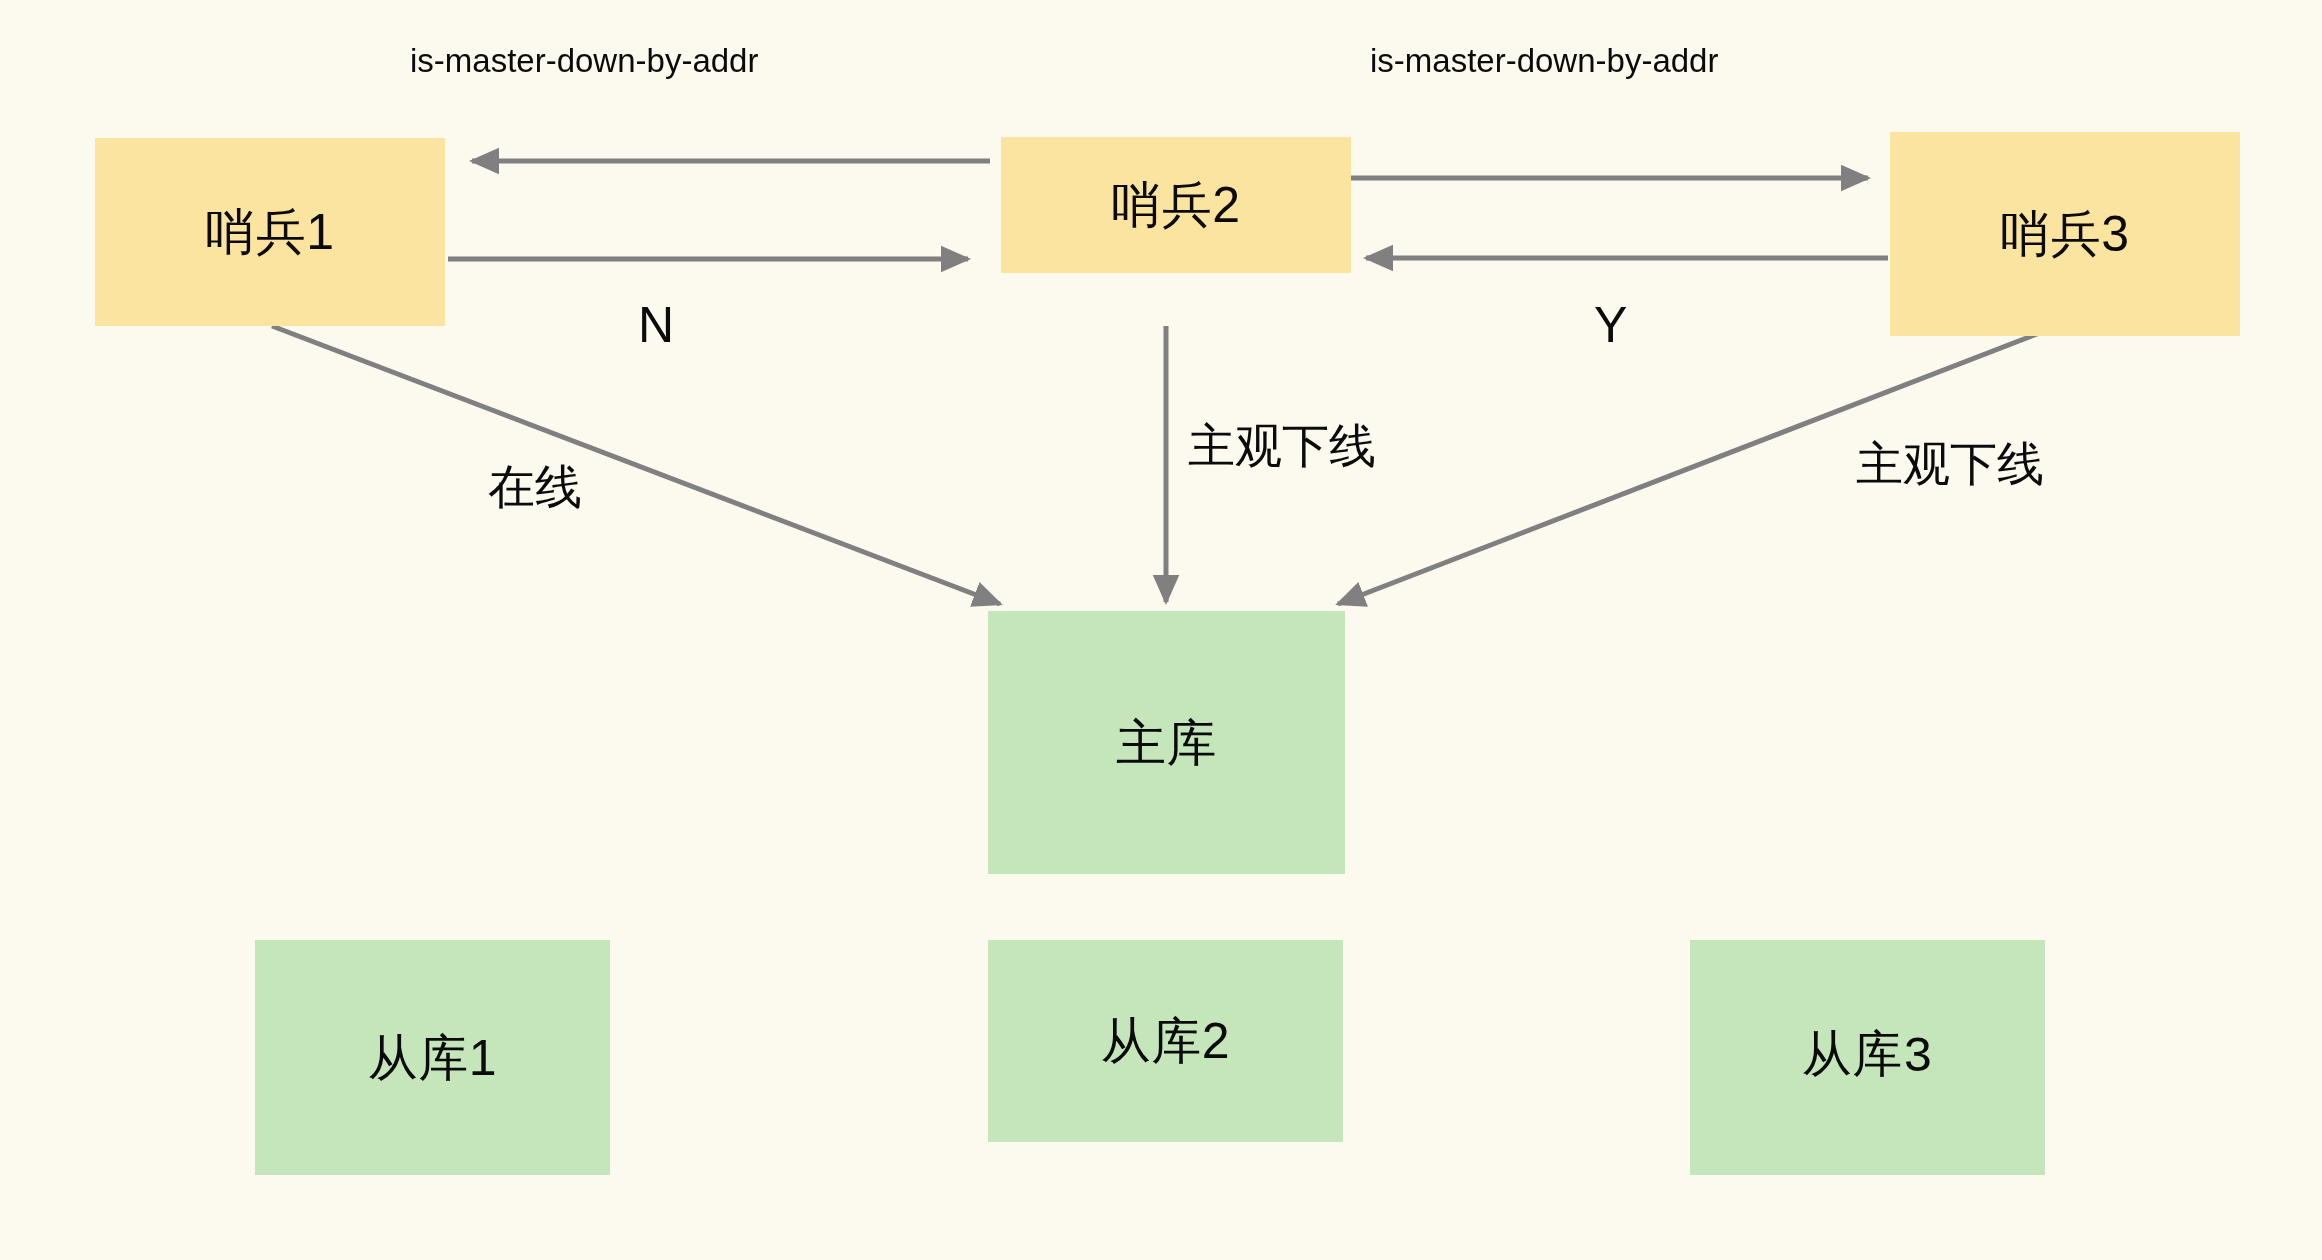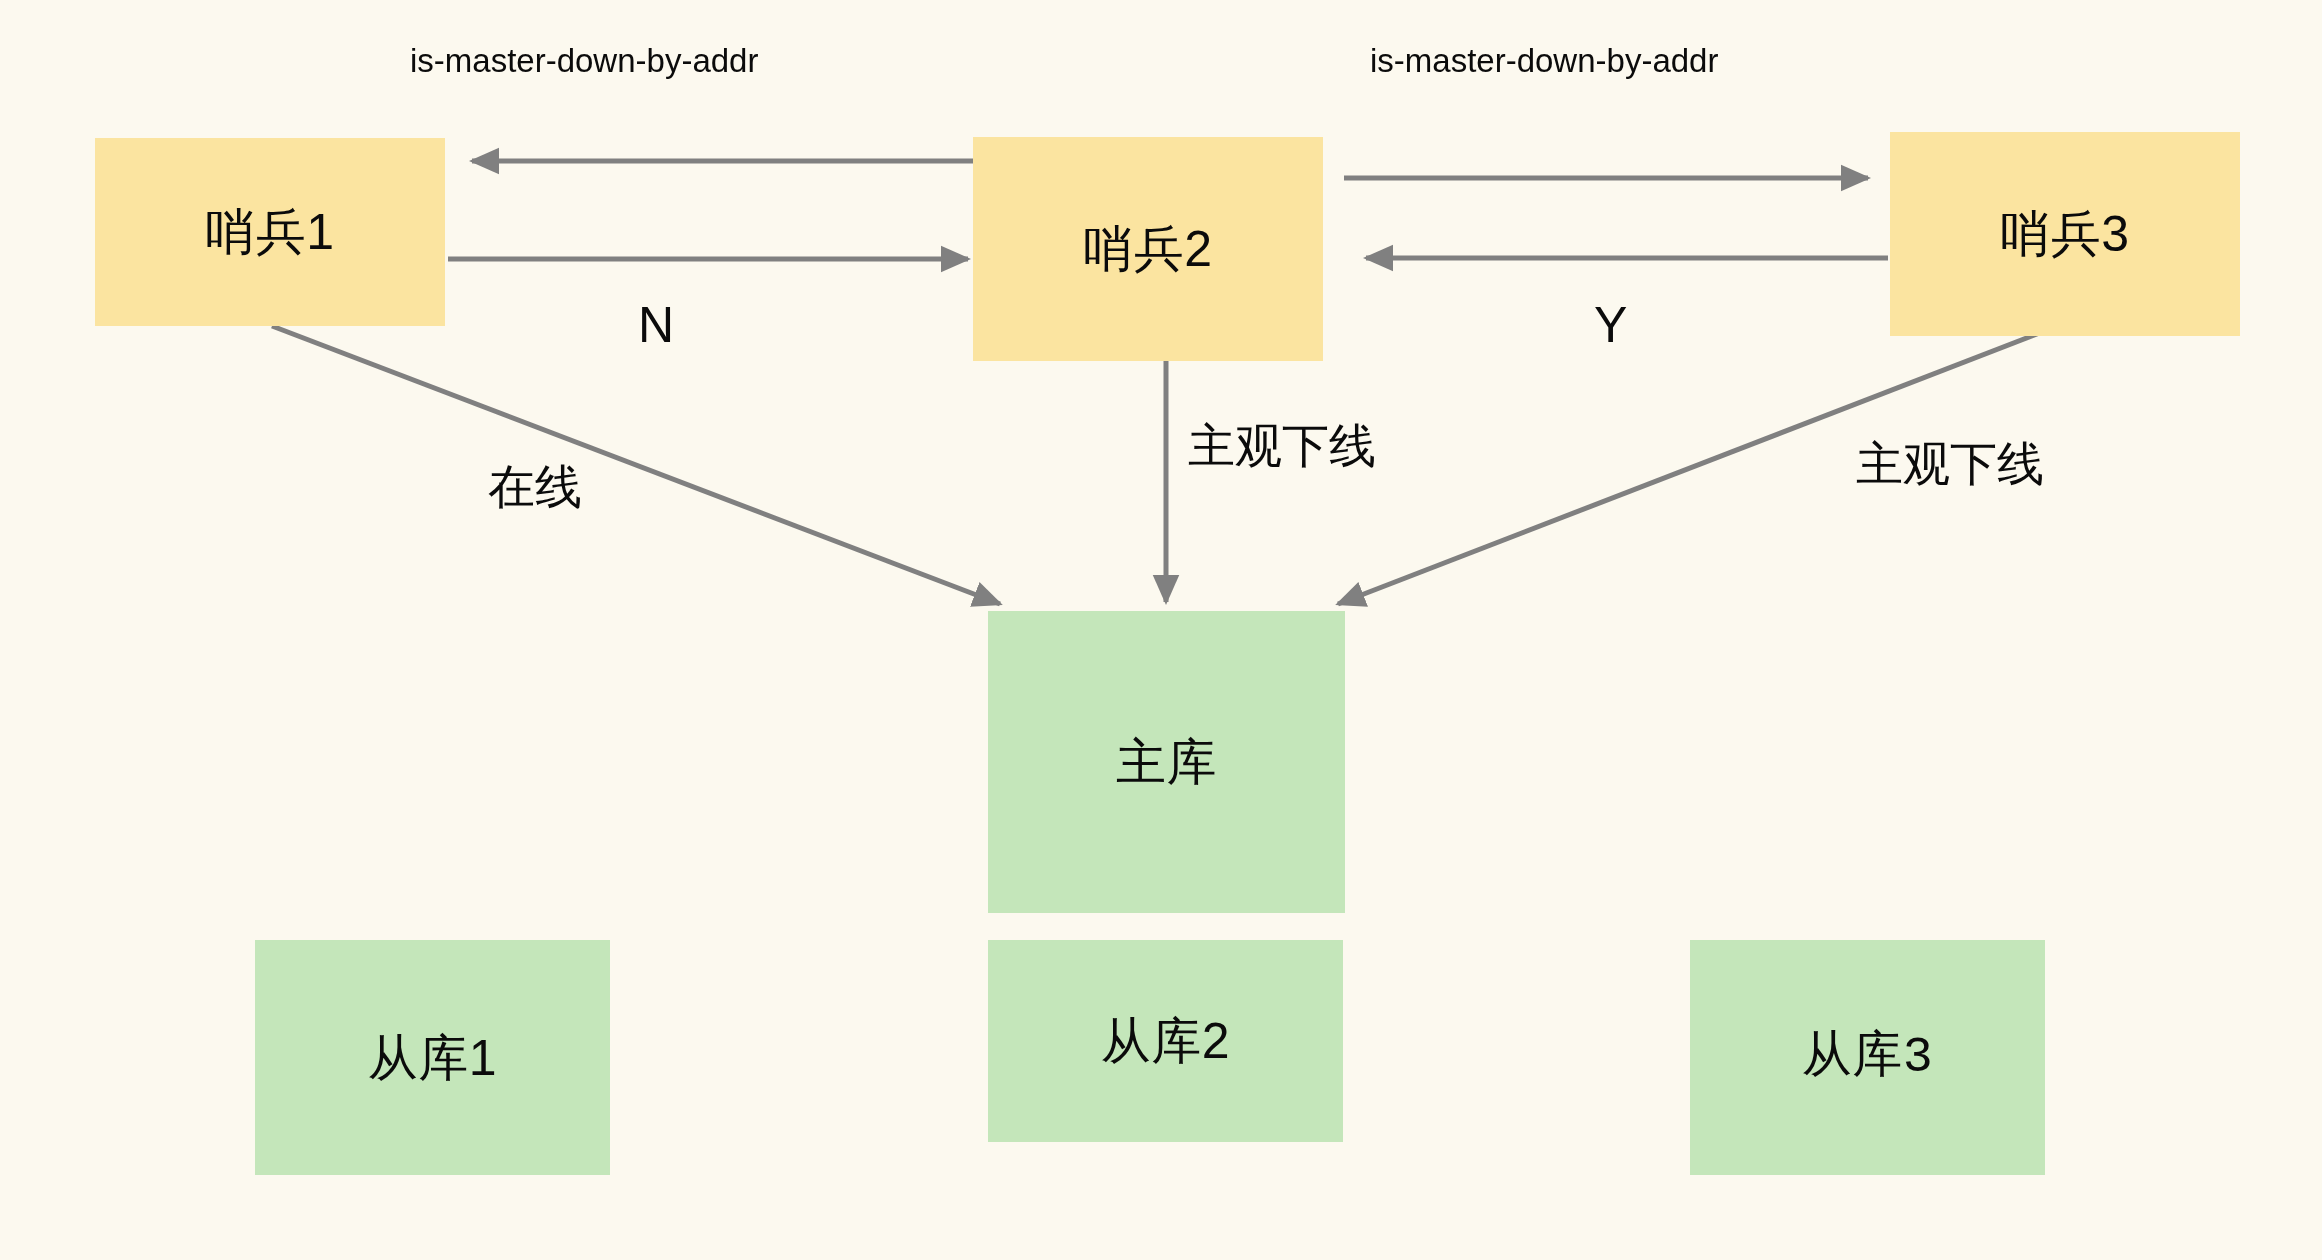--- a/index.html
+++ b/index.html
@@ -89,29 +89,29 @@
   <div class="edge-label cjk" style="left:488px; top:463px;">在线</div>
 
   <div class="edge-label cjk" style="left:1188px; top:422px;">主观下线</div>
 
   <div class="edge-label cjk" style="left:1856px; top:440px;">主观下线</div>
 
   <div class="node sentinel" style="left:95px; top:138px; width:350px; height:188px;">
     <span class="node-label">哨兵1</span>
   </div>
 
-  <div class="node sentinel" style="left:973px; top:137px; width:350px; height:224px;">
+  <div class="node sentinel" style="left:1001px; top:137px; width:350px; height:136px;">
     <span class="node-label">哨兵2</span>
   </div>
 
   <div class="node sentinel" style="left:1890px; top:132px; width:350px; height:204px;text-align:center;">
     <span class="node-label">哨兵3</span>
   </div>
 
-  <div class="node db" style="left:988px; top:611px; width:357px; height:302px;">
+  <div class="node db" style="left:988px; top:611px; width:357px; height:263px;">
     <span class="node-label">主库</span>
   </div>
 
   <div class="node db" style="left:255px; top:940px; width:355px; height:235px;">
     <span class="node-label">从库1</span>
   </div>
 
   <div class="node db" style="left:988px; top:940px; width:355px; height:202px;">
     <span class="node-label">从库2</span>
   </div>

